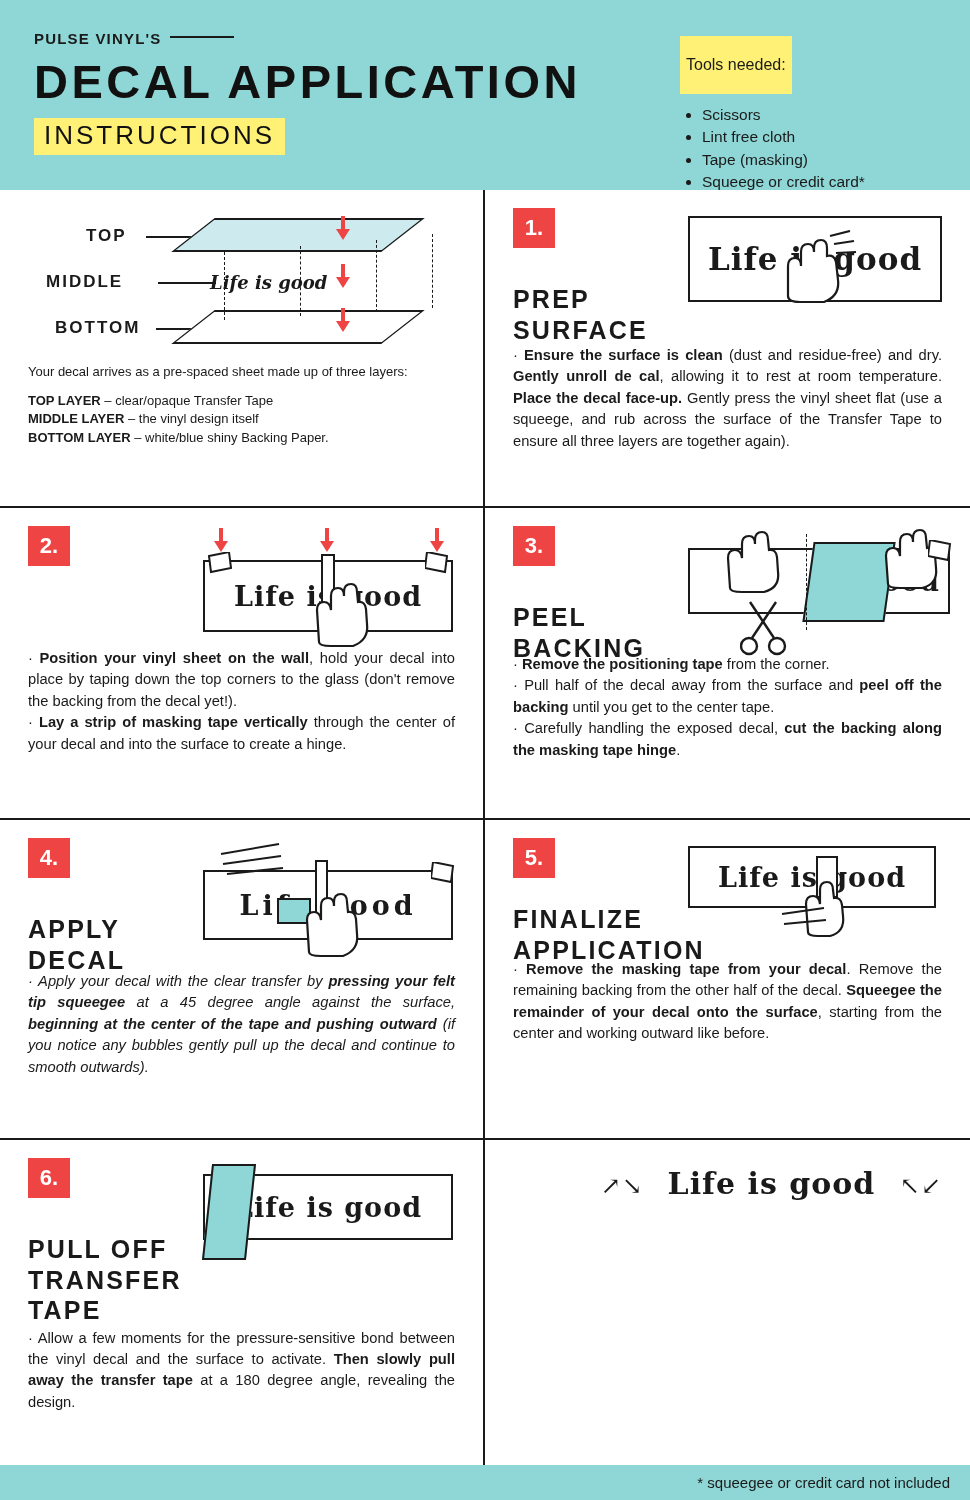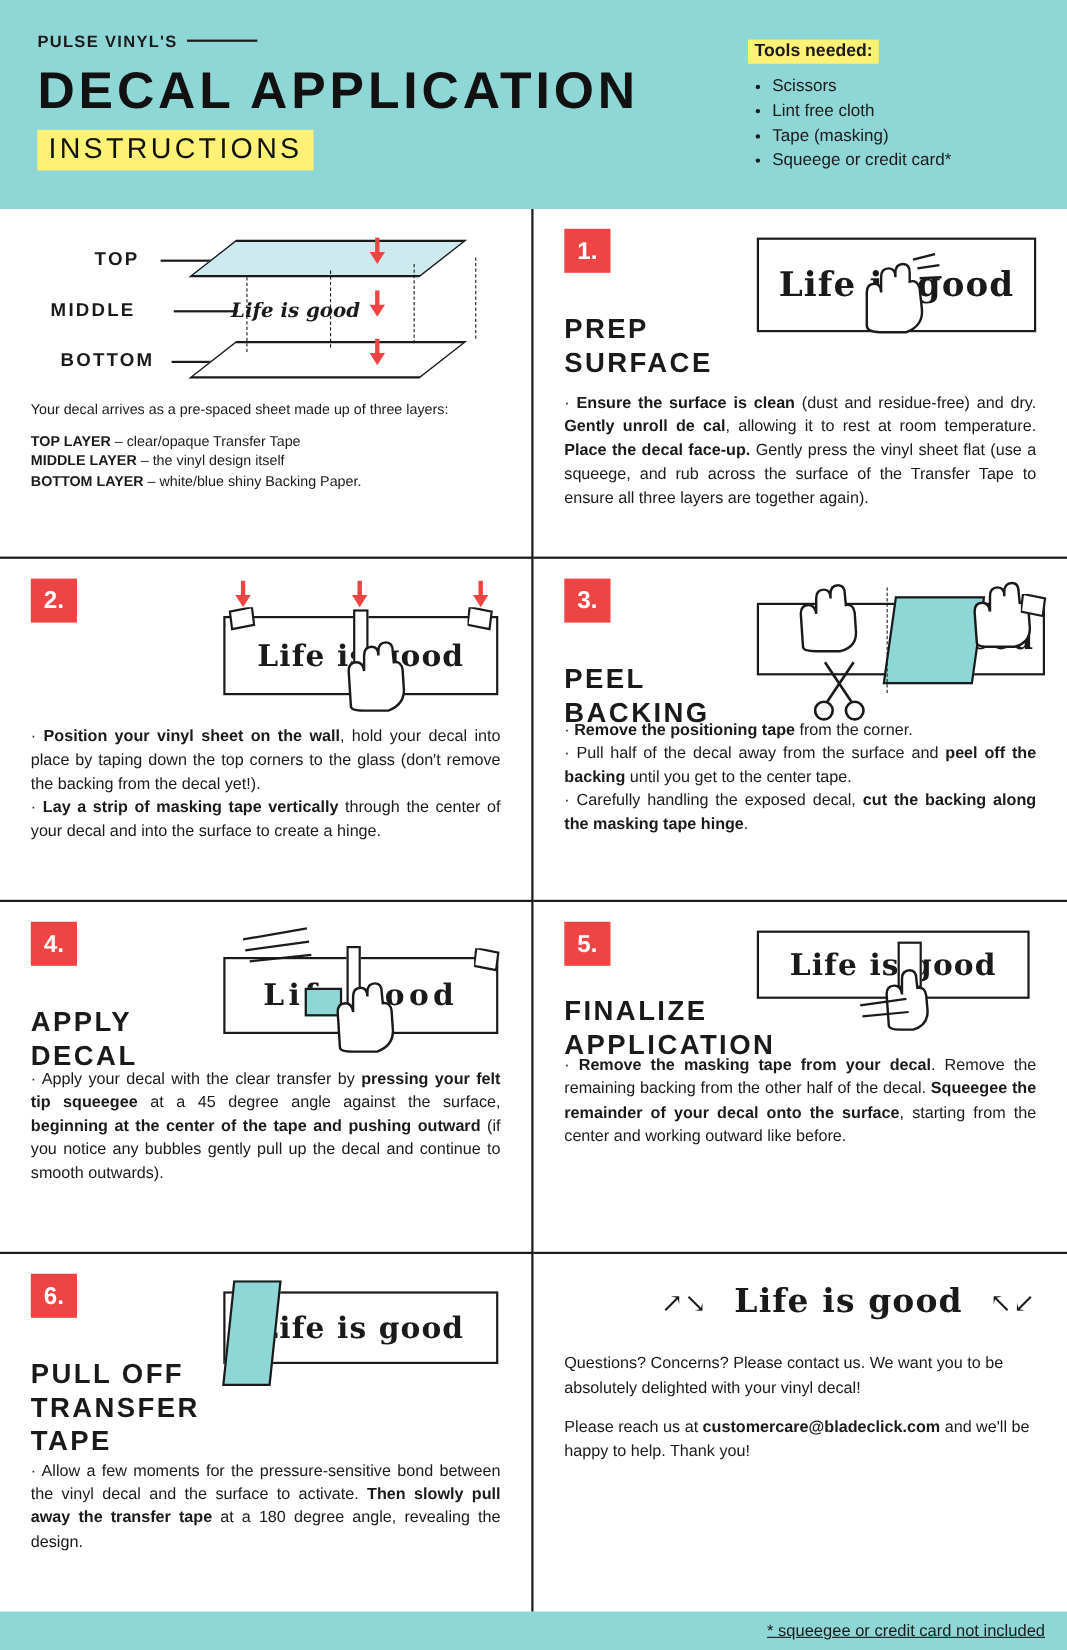--- a/index.html
+++ b/index.html
@@ -53,22 +53,22 @@
   }
   .tools {
     position:absolute;
     top: 36px; right: 30px;
     width: 260px;
   }
   .tools-title {
     display:inline-block;
     background:#fff176;
     font-size: 16px;
-    font-weight: 700;
-    padding: 2px 6px;
+    font-weight: 400;
+    padding: 20px 6px;
     margin-bottom: 6px;
   }
   .tools ul { margin: 4px 0 0 6px; padding-left: 16px; }
   .tools li { font-size: 15.5px; line-height: 1.45; }
 
   
   .grid {
     position:relative;
     width: 970px;
     height: 1275px;
@@ -94,21 +94,20 @@
     line-height: 1.22;
     margin-top: 36px;
   }
   .head-row { display:flex; align-items:flex-start; }
   .head-left { width: 175px; }
   .head-art { flex:1; padding-top: 4px; }
 
   .body-text {
     font-size: 14.7px;
     line-height: 1.46;
-    margin-top: 12px;
     text-align: justify;
   }
   .body-text b { font-weight: bold; }
 
   
   .lig {
     font-family: "DejaVu Serif", serif;
     font-weight: bold;
     letter-spacing: 1px;
   }
@@ -152,21 +151,20 @@
   .intro p { margin: 0 0 10px 0; }
   .intro .ll { line-height: 1.45; }
 
   
   .footer {
     background:#8fd6d6;
     height: 35px;
     display:flex; align-items:center; justify-content:flex-end;
     padding-right: 20px;
     font-size: 15px;
-    text-decoration: underline;
   }
   .perfect-title {
     font-size: 27px; font-weight: bold; letter-spacing: 3px;
     margin-bottom: 26px;
   }
   .perfect-art {
     text-align:right;
     font-family:"DejaVu Serif", serif;
     font-size: 30px;
     letter-spacing: 1px;
@@ -367,21 +365,21 @@
               <line x1="6" y1="22" x2="64" y2="14" stroke="#1a1a1a" stroke-width="2"></line>
               <line x1="10" y1="32" x2="66" y2="26" stroke="#1a1a1a" stroke-width="2"></line>
             </svg>
 
             <svg width="26" height="24" viewBox="0 0 26 24" style="position:absolute; left:228px; top:22px;">
               <polygon points="2,0 22,4 20,20 0,16" fill="#fff" stroke="#1a1a1a" stroke-width="2"></polygon>
             </svg>
           </div>
         </div>
       </div>
-      <div class="body-text" style="margin-top:-4px;">· Apply your decal with the clear transfer by <b>pressing your felt tip squeegee</b> at a 45 degree angle against the surface, <b>beginning at the center of the tape and pushing outward</b> (if you notice any bubbles gently pull up the decal and continue to smooth outwards).</div>
+      <div class="body-text" style="margin-top:-4px;font-style:italic;">· Apply your decal with the clear transfer by <b>pressing your felt tip squeegee</b> at a 45 degree angle against the surface, <b>beginning at the center of the tape and pushing outward</b> (if you notice any bubbles gently pull up the decal and continue to smooth outwards).</div>
     </div>
 
     <div class="cell bl">
       <div class="head-row">
         <div class="head-left">
           <div class="num">5.</div>
           <div class="step-title" style="white-space:pre-line; margin-top:26px;">FINALIZE
 APPLICATION</div>
         </div>
         <div class="head-art">
@@ -425,26 +423,20 @@
       </div>
       <div class="body-text" style="margin-top:2px;">· Allow a few moments for the pressure-sensitive bond between the vinyl decal and the surface to activate. <b>Then slowly pull away the transfer tape</b> at a 180 degree angle, revealing the design.</div>
     </div>
 
     <div class="cell" style="padding-top:26px;">
       <div class="perfect-art">
         <span style="font-size:24px;">↗↘</span>
         <span class="lig" style="font-size:30px; margin:0 14px;">Life is good</span>
         <span style="font-size:24px;">↖↙</span>
       </div>
-      <div class="contact">
-        <p>Questions? Concerns? Please contact us. We want you to be absolutely delighted with your vinyl decal!</p>
-        <p>
-          <span>Please reach us at </span><b>customercare@bladeclick.com</b><span> and we'll be happy to help. Thank you!</span>
-        </p>
-      </div>
     </div>
 
   </div>
 
   <div class="footer">
     <span>* squeegee or credit card not included</span>
   </div>
 
 </div>
 

